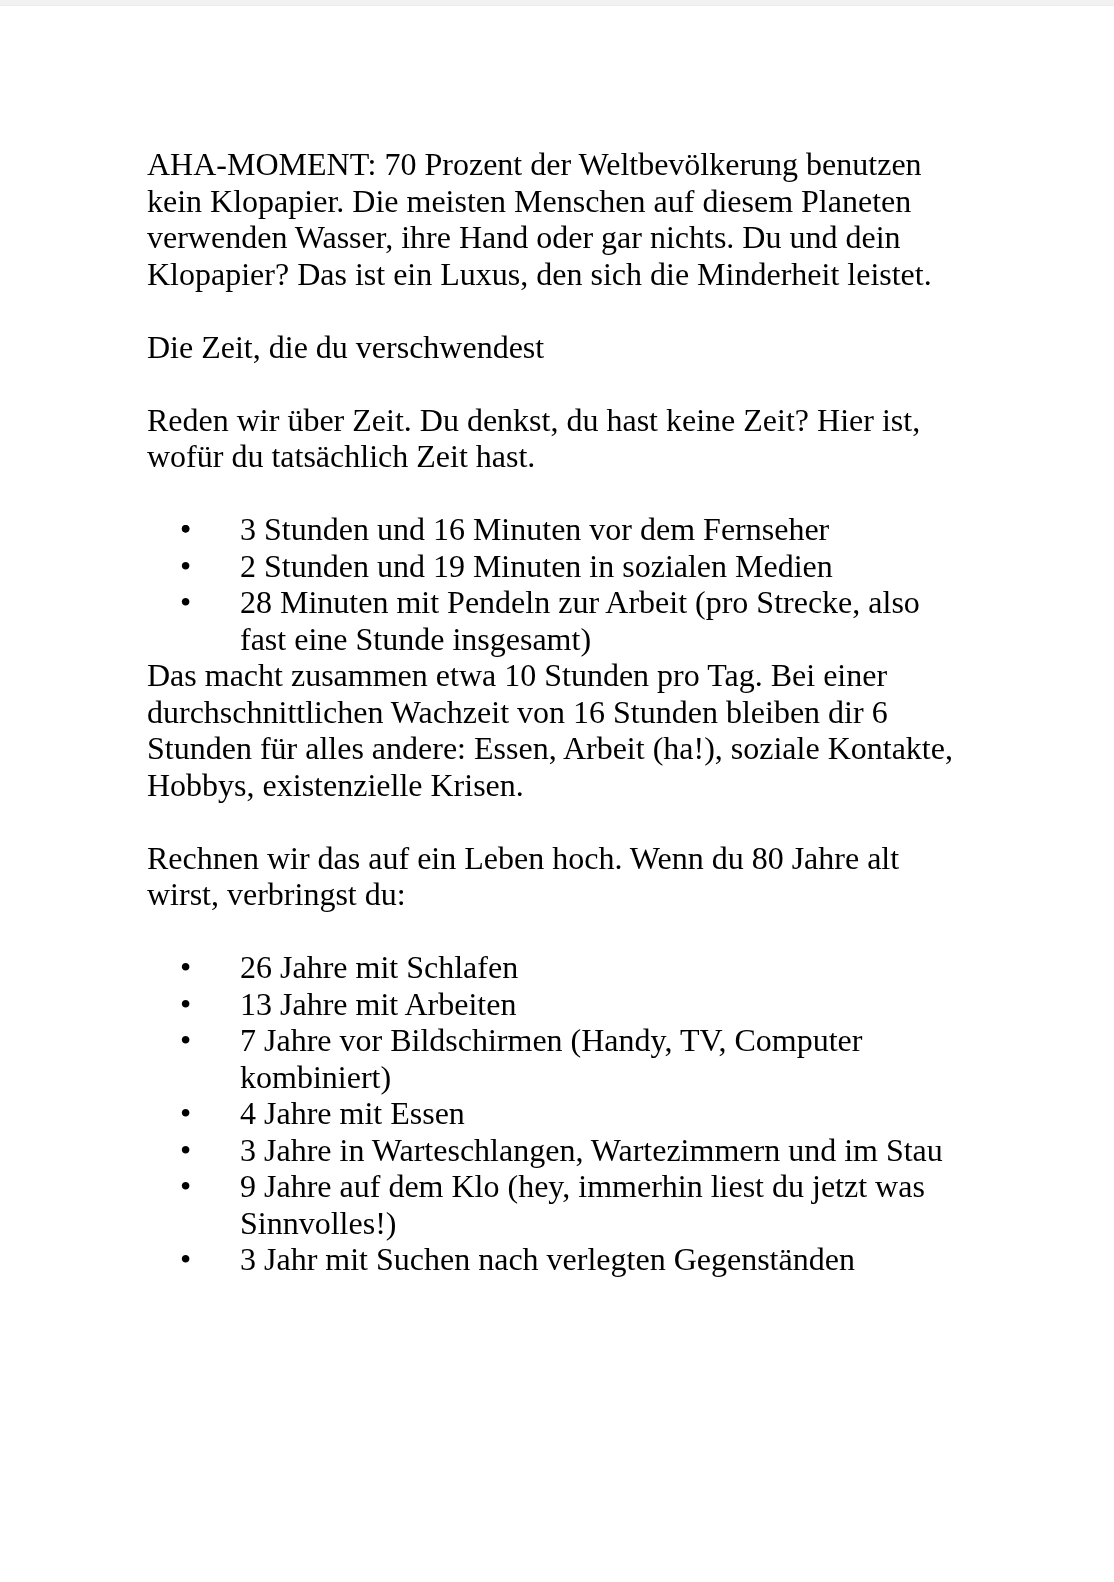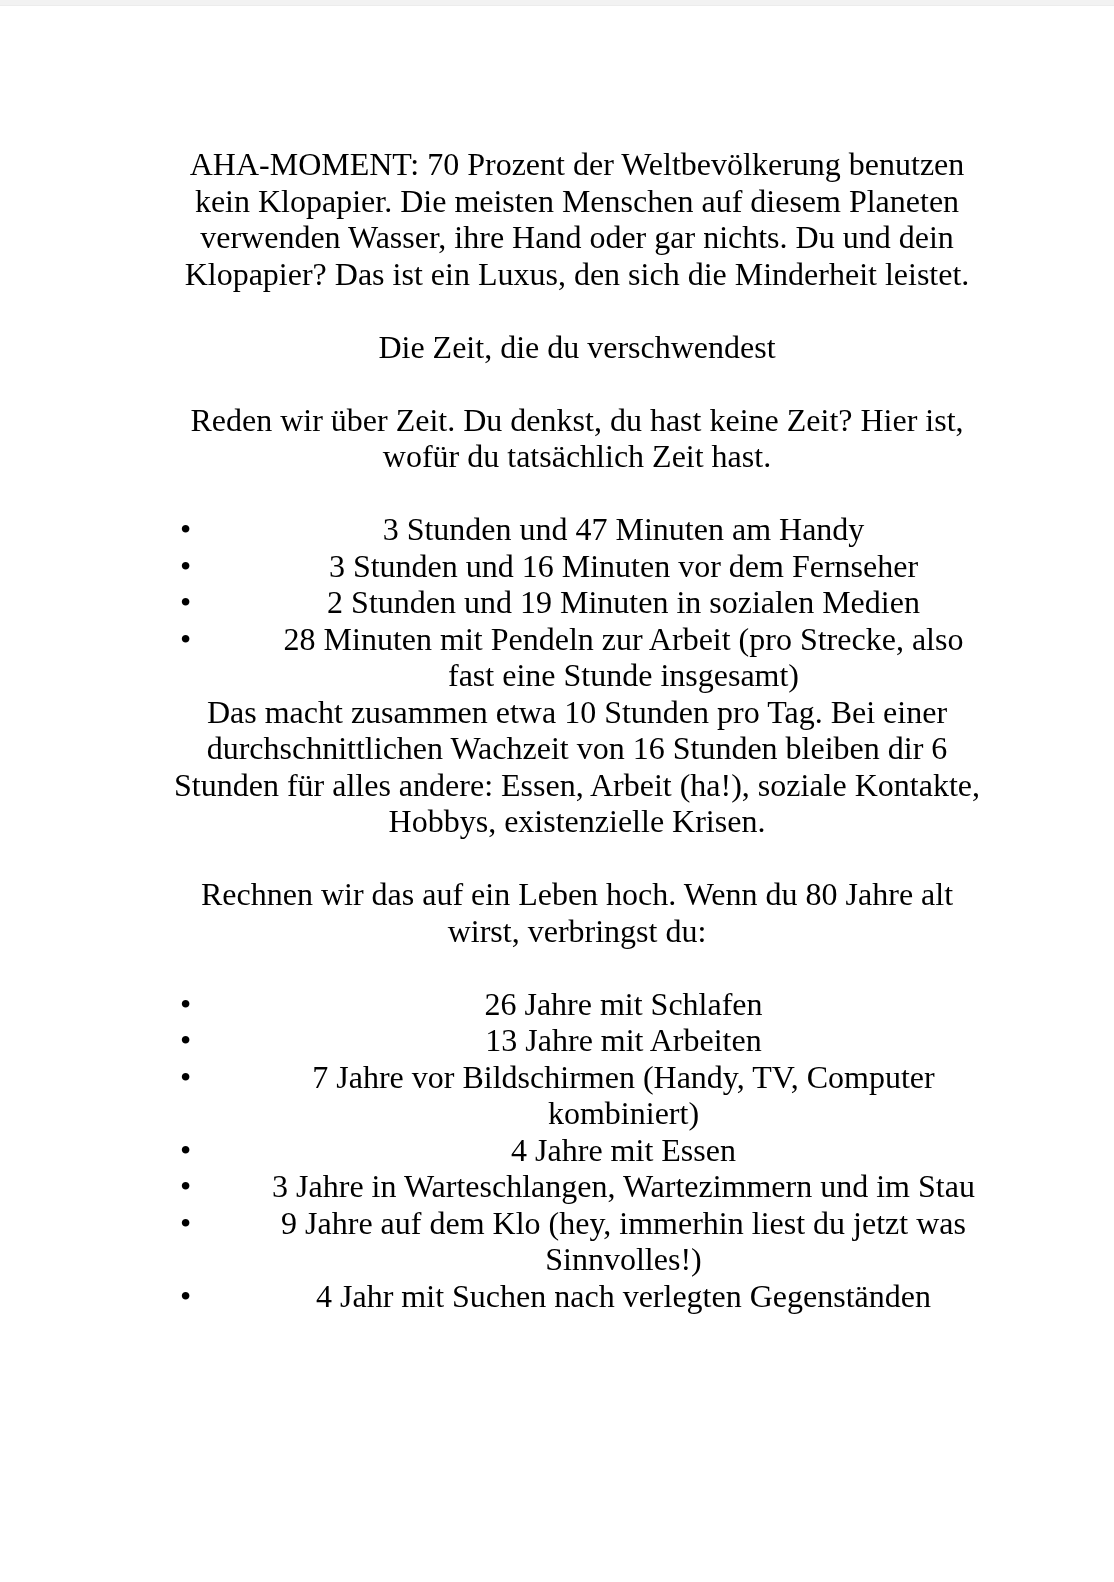--- a/index.html
+++ b/index.html
@@ -19,21 +19,20 @@
     height: 5px;
     background: #f2f2f2;
     border-bottom: 1px solid #ececec;
   }
   .page {
     box-sizing: content-box;
     padding: 140px 0 0 147px;
     width: 860px;
     font-size: 32px;
     line-height: 36.5px;
-    text-align: center;
   }
   .para {
     margin: 0 0 36.5px 0;
     white-space: pre-line;
   }
   ul.bullets {
     list-style: none;
     margin: 0;
     padding: 0;
   }
@@ -64,21 +63,20 @@
 
   <p class="para">Die Zeit, die du verschwendest</p>
 
   <p class="para">Reden wir über Zeit. Du denkst, du hast keine Zeit? Hier ist,
 wofür du tatsächlich Zeit hast.</p>
 
 
   <ul class="bullets">
     <li>
       <span class="bullet">•</span>
-      <span class="li-text">3 Stunden und 47 Minuten am Handy</span>
     </li>
     <li>
       <span class="bullet">•</span>
       <span class="li-text">3 Stunden und 16 Minuten vor dem Fernseher</span>
     </li>
     <li>
       <span class="bullet">•</span>
       <span class="li-text">2 Stunden und 19 Minuten in sozialen Medien</span>
     </li>
     <li>
@@ -118,17 +116,17 @@
       <span class="bullet">•</span>
       <span class="li-text">3 Jahre in Warteschlangen, Wartezimmern und im Stau</span>
     </li>
     <li>
       <span class="bullet">•</span>
       <span class="li-text">9 Jahre auf dem Klo (hey, immerhin liest du jetzt was
 Sinnvolles!)</span>
     </li>
     <li>
       <span class="bullet">•</span>
-      <span class="li-text">4 Jahr mit Suchen nach verlegten Gegenständen</span>
+      <span class="li-text">3 Jahr mit Suchen nach verlegten Gegenständen</span>
     </li>
   </ul>
 
 </div>
 
 </body></html>

